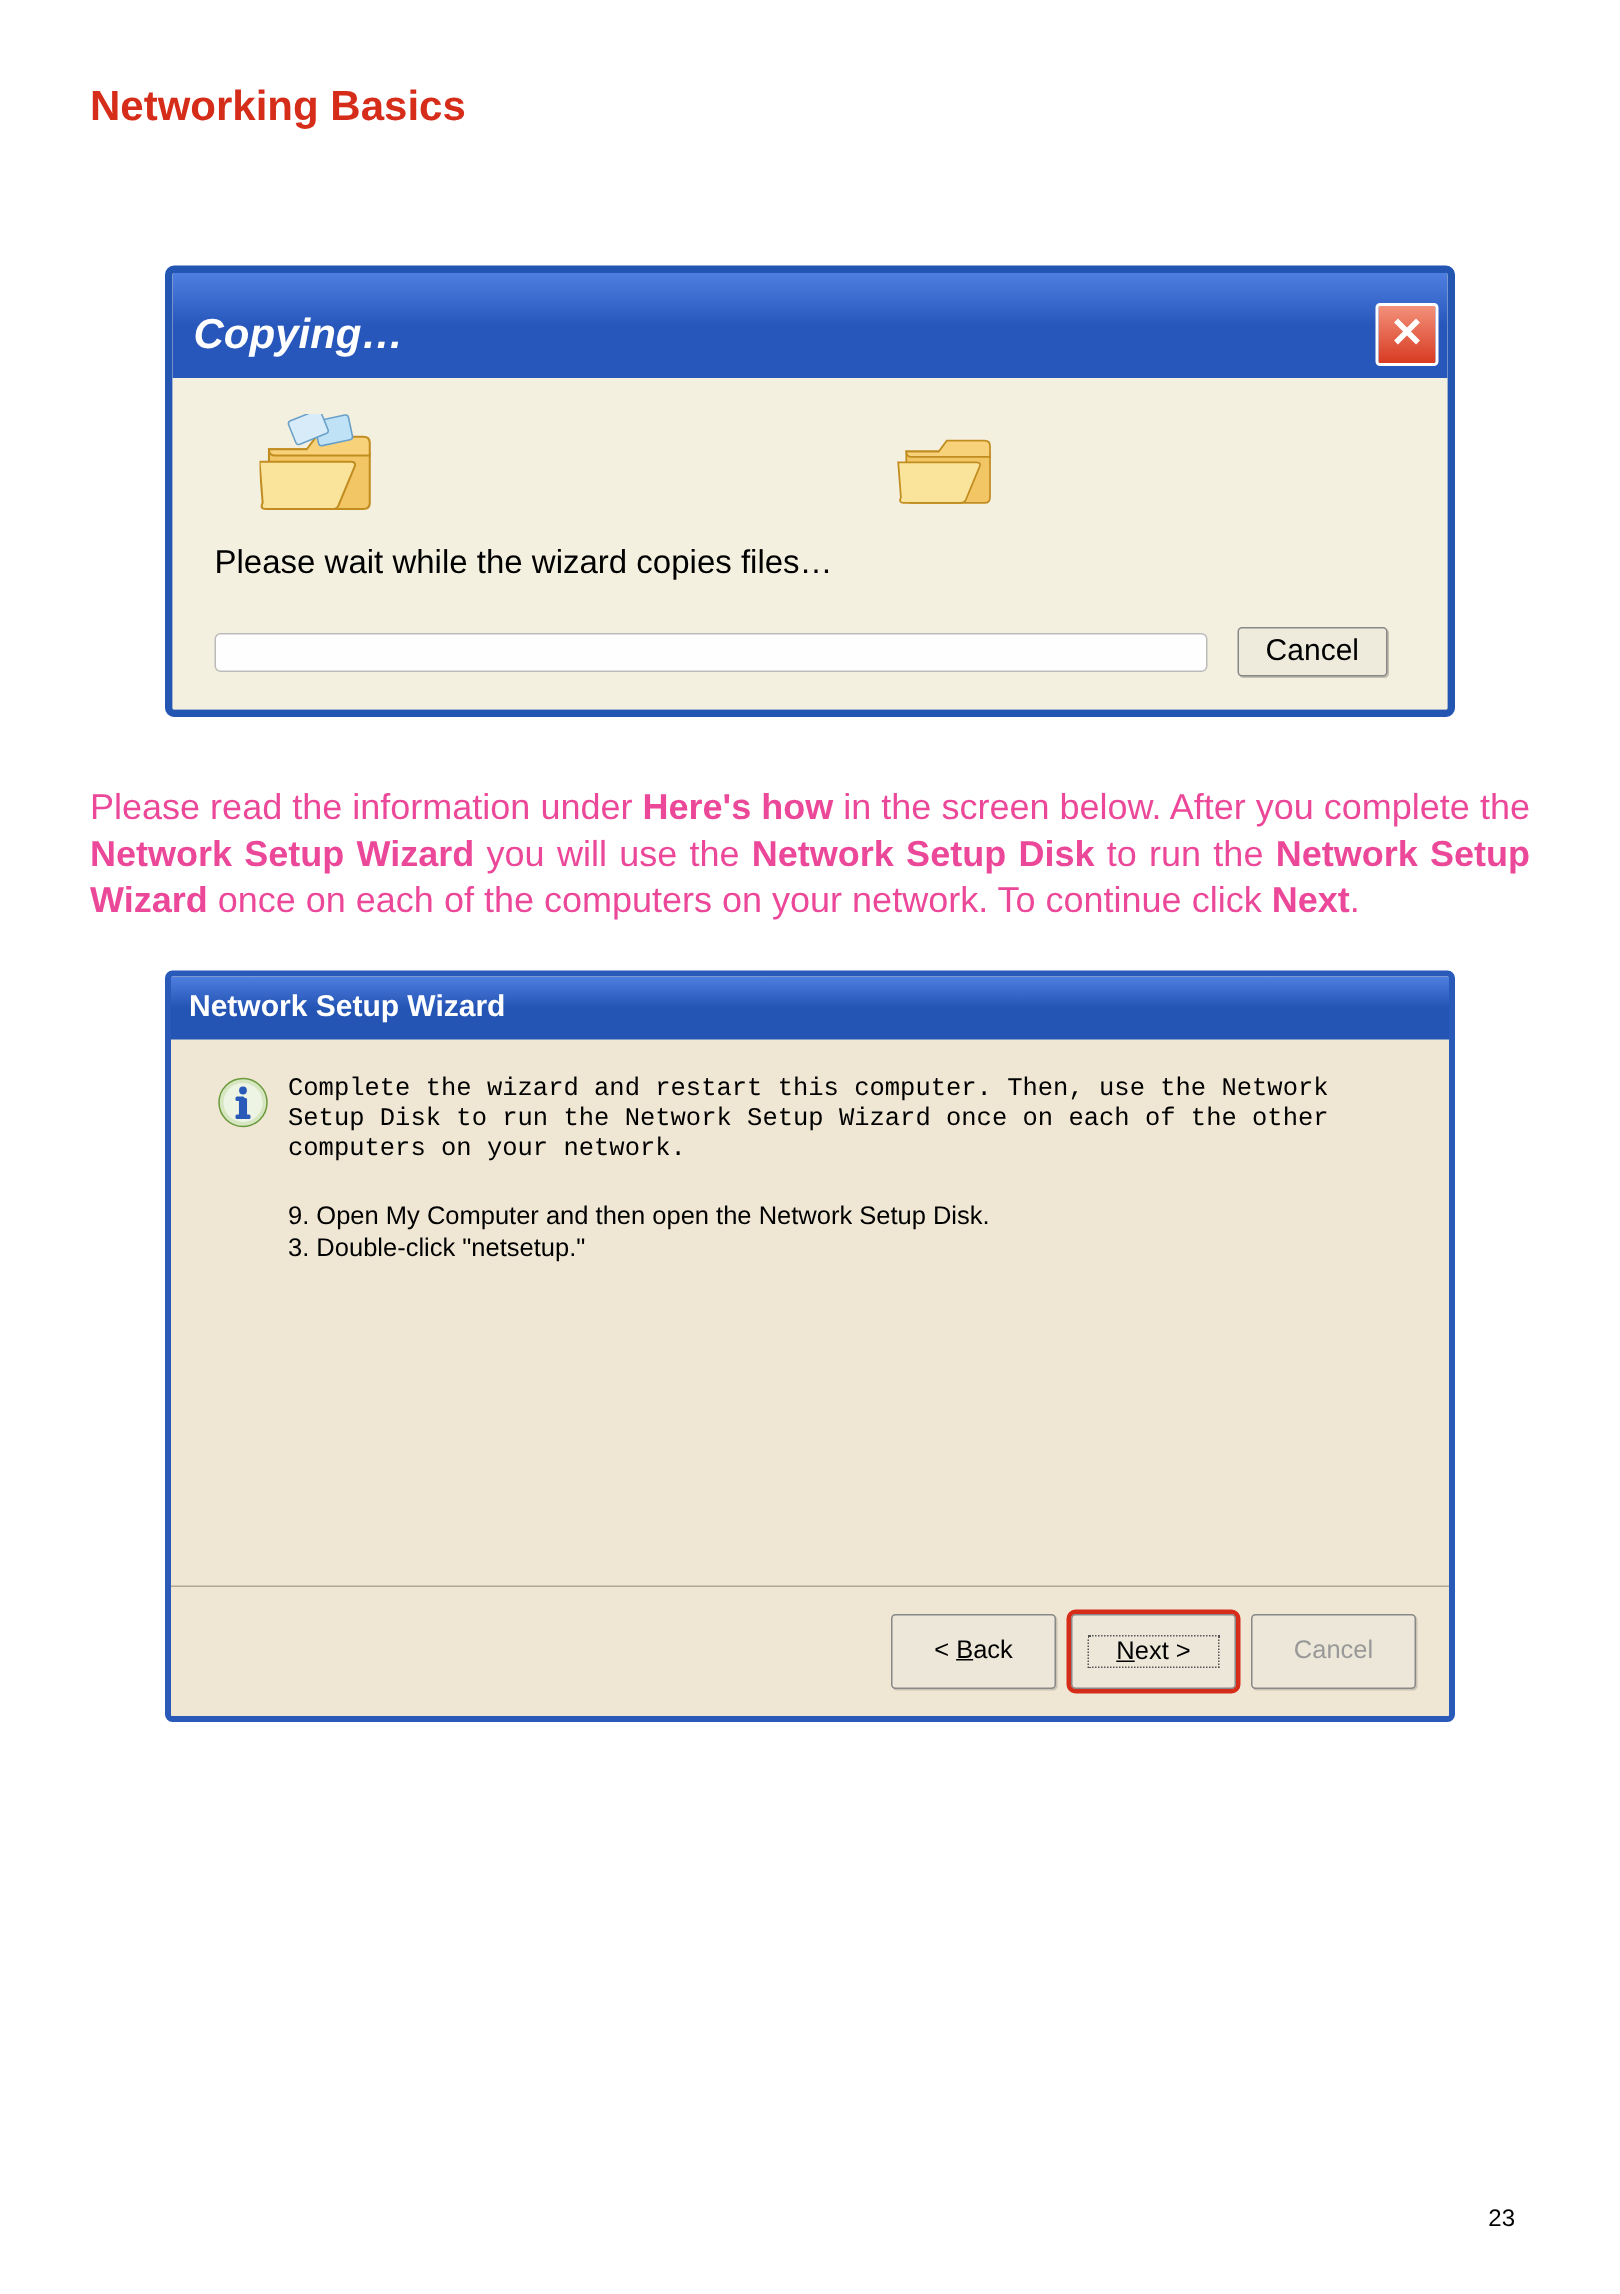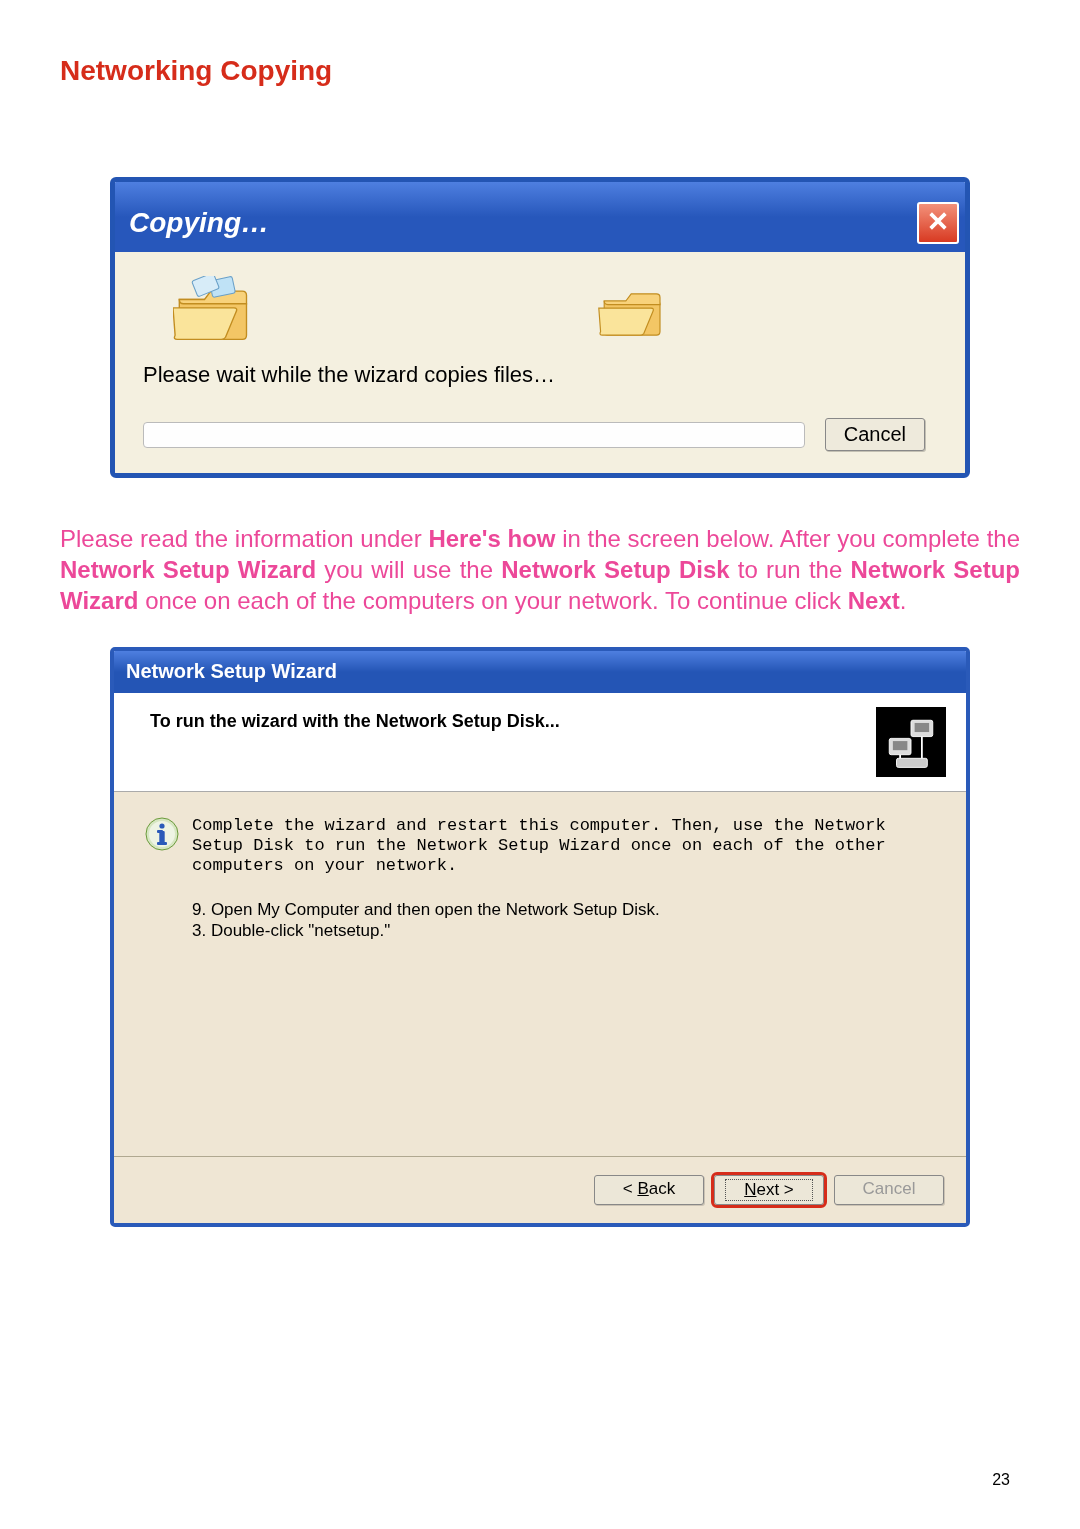--- a/index.html
+++ b/index.html
@@ -174,21 +174,21 @@
     display: flex;
     justify-content: flex-end;
     gap: 10px;
     background: #efe6d4;
   }
   .wiz-btn {
     border: 1px solid #888;
     background: #ece7d8;
     border-radius: 3px;
     font-size: 17px;
-    padding: 3px 0;
+    padding: 13px 0;
     width: 108px;
     text-align: center;
     box-shadow: 1px 1px 0 rgba(0,0,0,0.15);
   }
   .wiz-btn.next {
     outline: 3px solid #d62c1a;
     outline-offset: 0px;
     text-decoration: underline;
   }
   .inner-dotted {
@@ -203,21 +203,21 @@
     bottom: 40px;
     right: 70px;
     font-size: 16px;
   }
   .u { text-decoration: underline; }
 </style>
 </head>
 <body>
 
 <div class="page">
-  <div class="page-title">Networking Copying</div>
+  <div class="page-title">Networking Basics</div>
 
   <div class="dialog1">
     <div class="dialog1-titlebar">
       <span>Copying…</span>
       <div class="close-btn">
         <span>
           <svg viewBox="0 0 24 24">
               <path d="M4 4 L20 20 M20 4 L4 20" stroke="#ffffff" stroke-width="4" fill="none"></path>
             </svg>
         </span>
@@ -250,34 +250,20 @@
     </div>
   </div>
 
   <div class="body-text">
     <span>Please read the information under </span><span class="bold">Here's how</span><span> in the screen below.  After you complete the </span><span class="bold">Network Setup Wizard</span><span> you will use the </span><span class="bold">Network Setup Disk</span><span> to run the </span><span class="bold">Network Setup Wizard</span><span> once on each of the computers on your network.  To continue click </span><span class="bold">Next</span><span>.</span>
   </div>
 
   <div class="dialog2">
     <div class="dialog2-titlebar">
       <span>Network Setup Wizard</span>
-    </div>
-    <div class="dialog2-header">
-      <div class="dialog2-header-text">To run the wizard with the Network Setup Disk...</div>
-      <div class="computer-icon">
-        <svg width="58" height="58" viewBox="0 0 64 64">
-          <rect x="2" y="2" width="60" height="60" fill="#000"></rect>
-          <rect x="32" y="8" width="24" height="18" rx="2" fill="#ddd" stroke="#fff"></rect>
-          <rect x="36" y="11" width="16" height="10" fill="#888"></rect>
-          <rect x="8" y="28" width="24" height="18" rx="2" fill="#ddd" stroke="#fff"></rect>
-          <rect x="12" y="31" width="16" height="10" fill="#888"></rect>
-          <rect x="16" y="50" width="34" height="10" rx="2" fill="#ccc" stroke="#fff"></rect>
-          <path d="M44 26 L44 50 M20 46 L20 50" stroke="#fff" stroke-width="2" fill="none"></path>
-        </svg>
-      </div>
     </div>
     <div class="dialog2-content">
       <div class="info-row">
         <span class="info-icon">
           <svg width="36" height="36" viewBox="0 0 36 36">
             <circle cx="18" cy="18" r="16" fill="#d6e6c1" stroke="#6a9a3a" stroke-width="1"></circle>
             <circle cx="18" cy="18" r="13" fill="#eef4e4"></circle>
             <circle cx="18" cy="10" r="2.6" fill="#2a5ab9"></circle>
             <rect x="15.3" y="15" width="5.4" height="13" rx="1" fill="#2a5ab9"></rect>
             <rect x="13" y="14" width="6" height="3" rx="1" fill="#2a5ab9"></rect>

